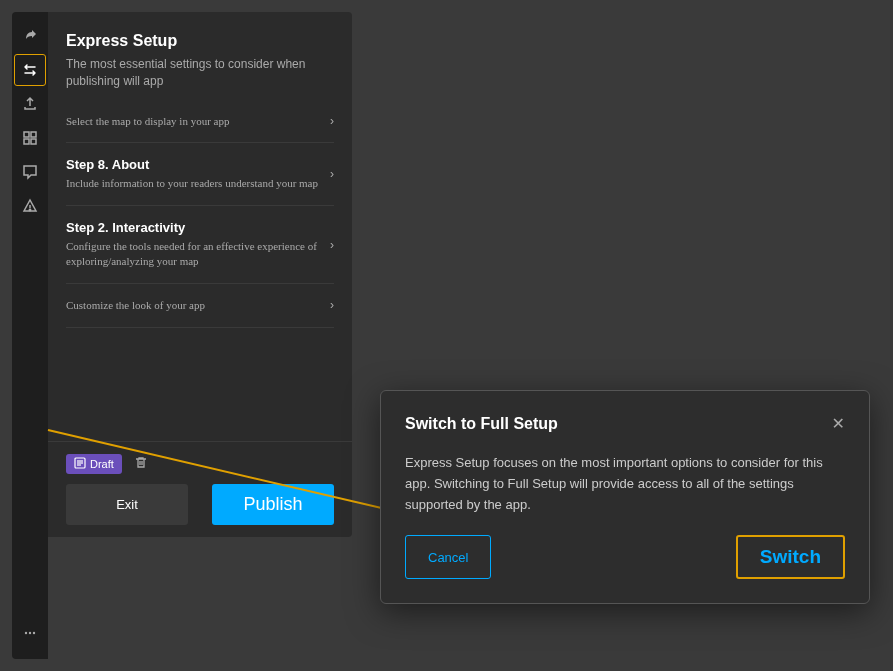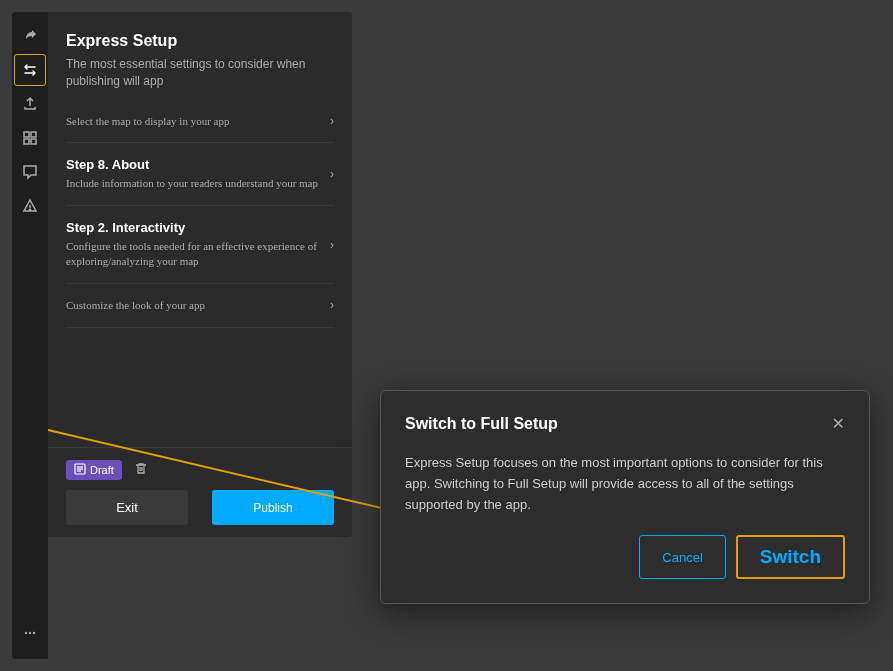--- a/index.html
+++ b/index.html
@@ -162,21 +162,21 @@
       font-weight: 500;
     }
 
     .btn-publish {
       flex: 1;
       padding: 10px;
       background: #00aaff;
       color: #fff;
       border: none;
       border-radius: 3px;
-      font-size: 12px;
+      font-size: 18px;
       cursor: pointer;
       font-weight: 500;
     }
 
     
     .arrow-canvas {
       position: absolute;
       left: 0;
       top: 0;
       width: 893px;
@@ -225,21 +225,21 @@
     .modal-body {
       color: #cccccc;
       font-size: 13px;
       line-height: 1.6;
       margin-bottom: 20px;
       margin-top: 20px;
     }
 
     .modal-footer {
       display: flex;
-      justify-content: flex-end;
+      justify-content: space-between;
       gap: 10px;
     }
 
     .btn-cancel {
       padding: 9px 22px;
       background: transparent;
       color: #00aaff;
       border: 1.5px solid #00aaff;
       border-radius: 3px;
       font-size: 13px;

